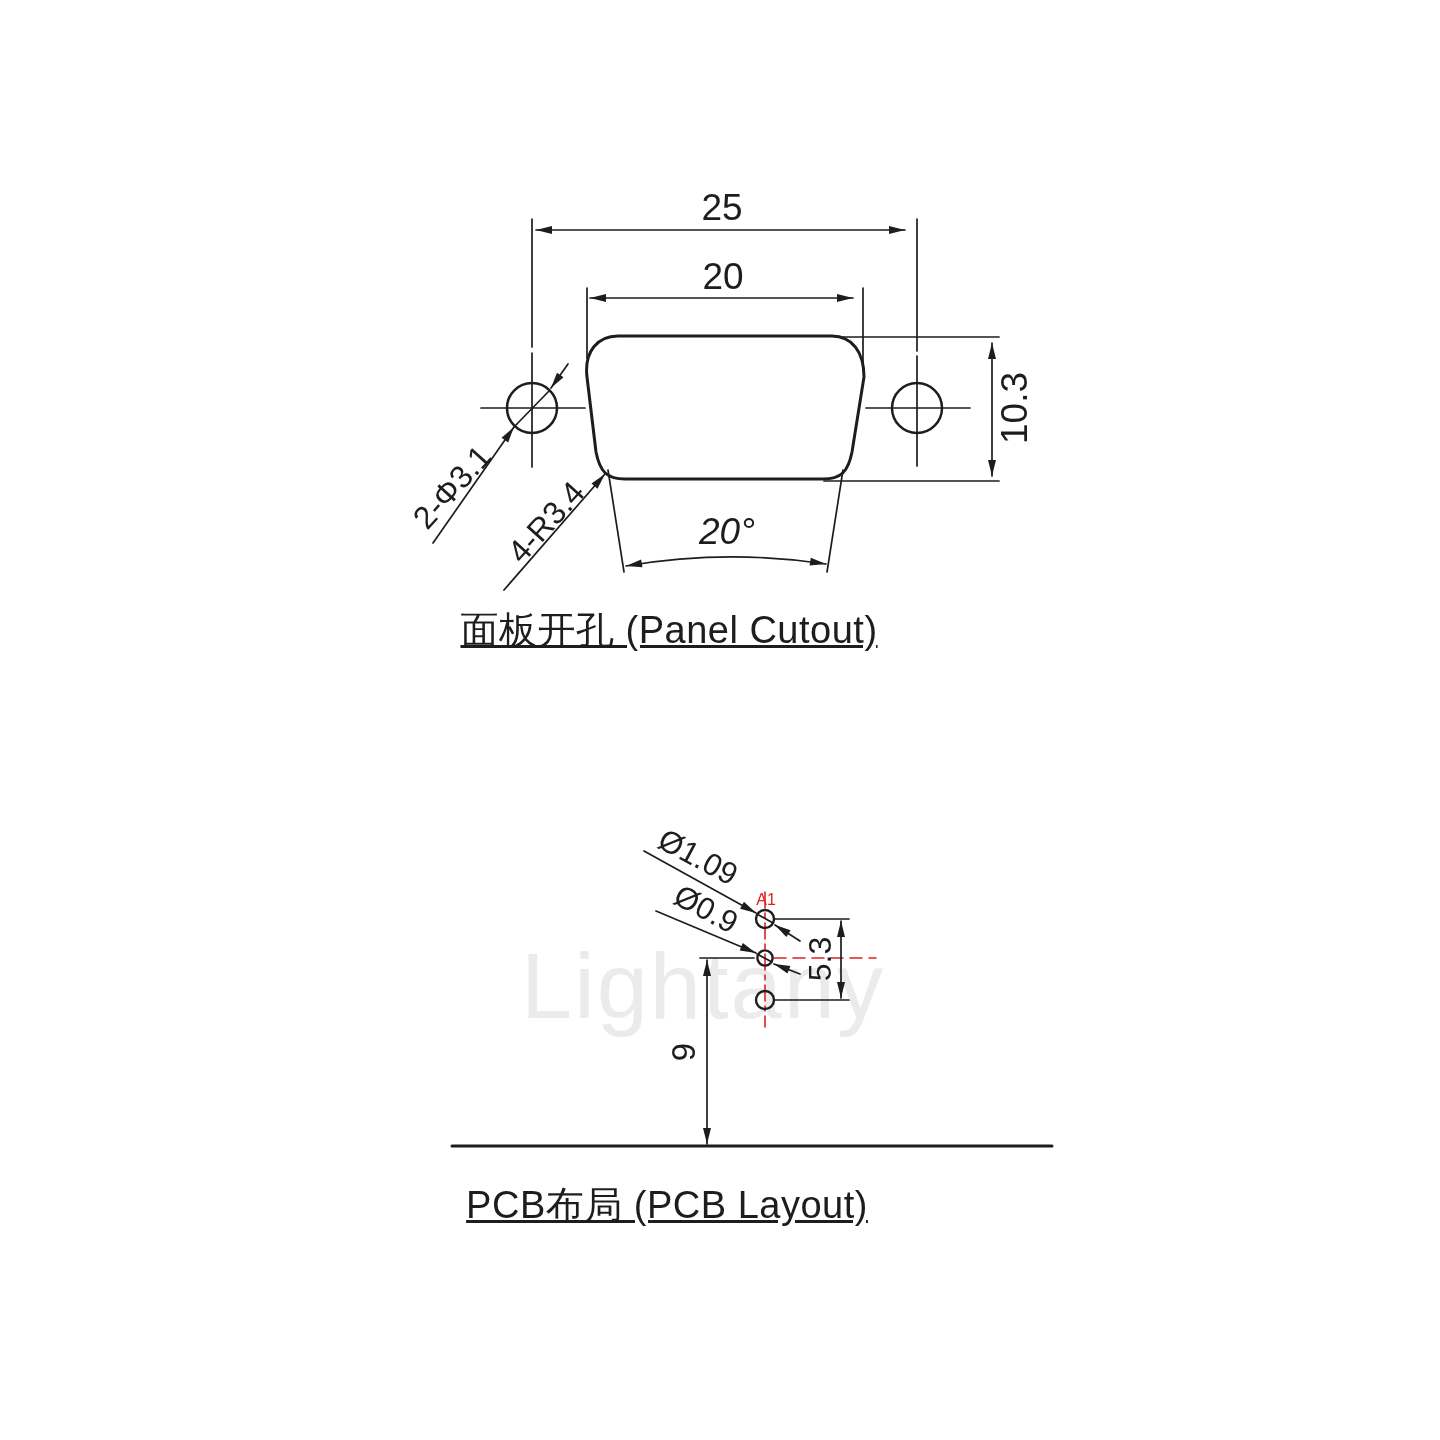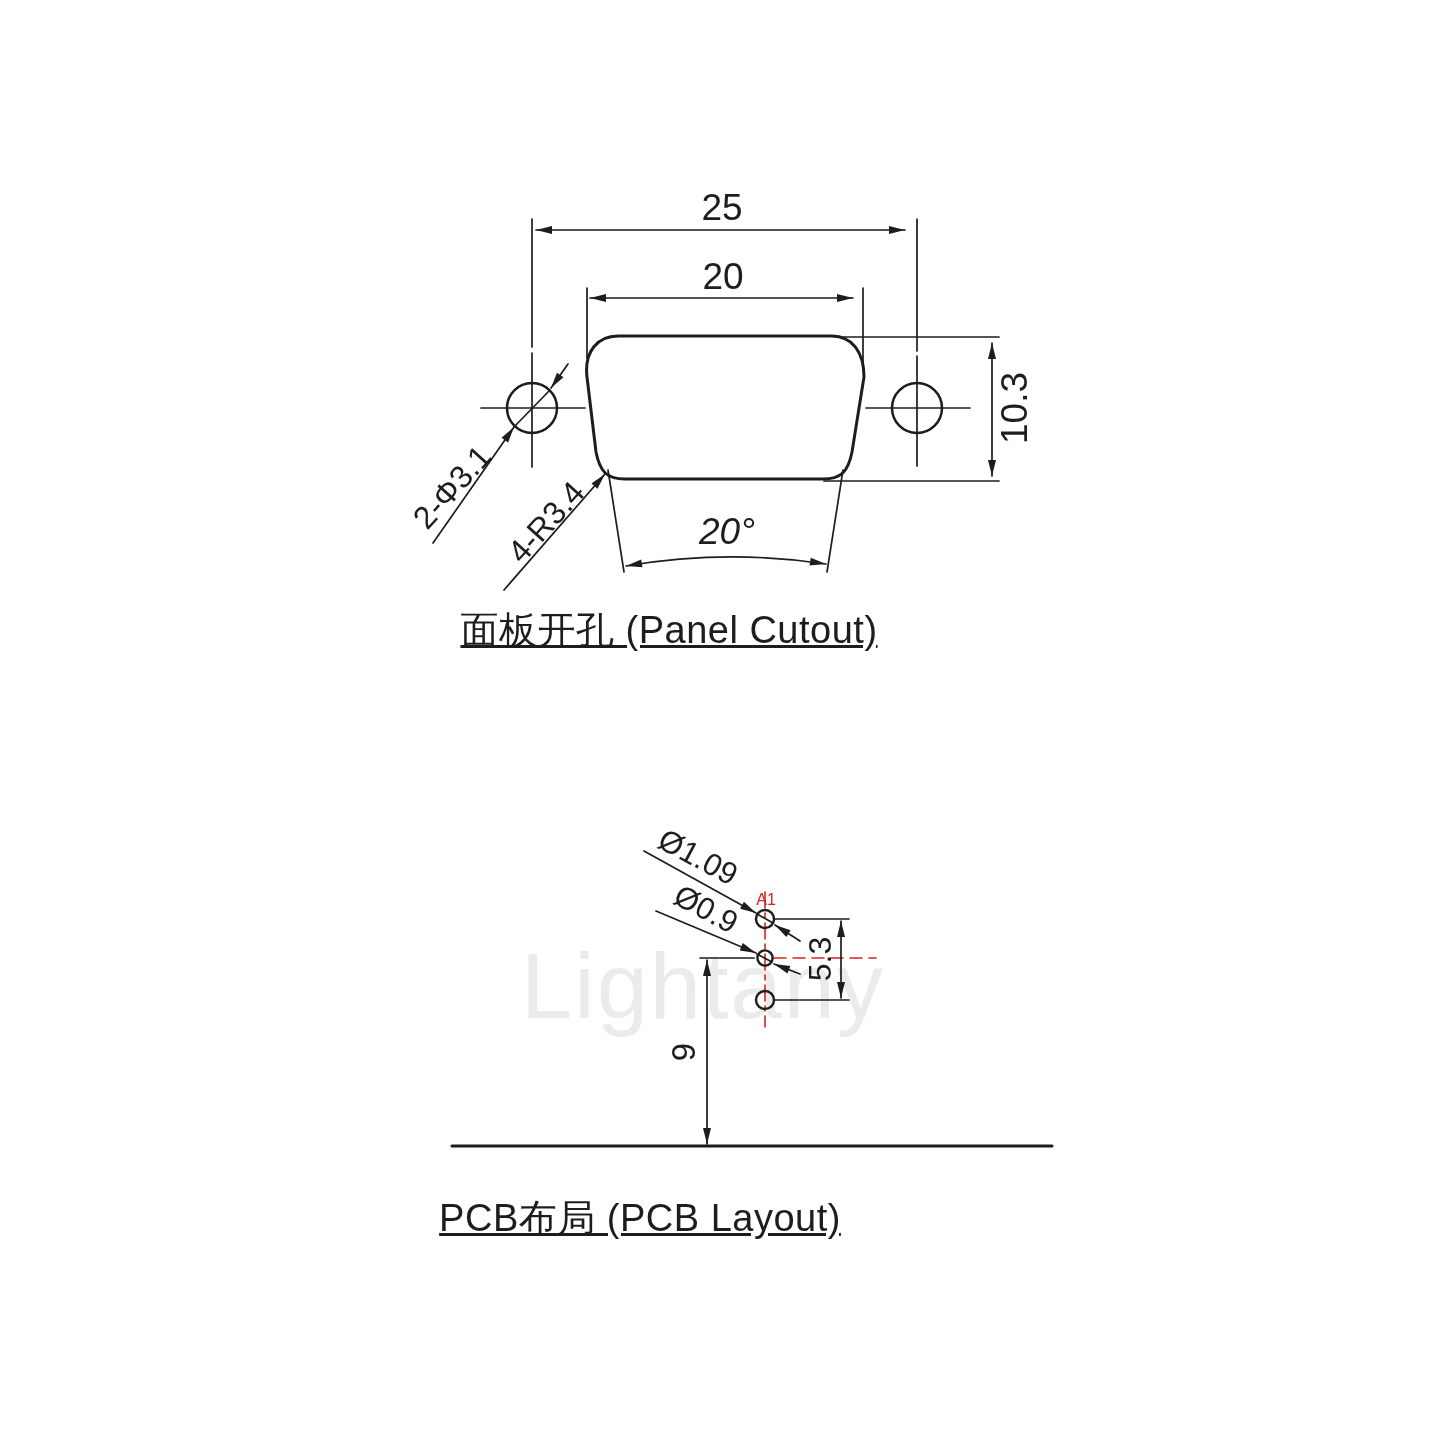--- a/index.html
+++ b/index.html
@@ -146,15 +146,15 @@
   <div class="lbl leader-txt rot28" style="left:698px;top:857px;">Ø1.09</div>
 
   <div class="lbl leader-txt rot28" style="left:706px;top:909px;">Ø0.9</div>
 
   <div class="lbl red" style="left:766px;top:900px;font-size:16px;font-weight:normal;">A1</div>
 
   <div class="lbl dim-sm rot90" style="left:820px;top:959px;">5.3</div>
 
   <div class="lbl dim-sm rot90" style="left:683px;top:1052px;font-size:33px;">9</div>
 
-  <div class="lbl title" style="left:640px;top:1205px;margin-top:13px;">PCB布局 (PCB Layout)</div>
+  <div class="lbl title" style="left:667px;top:1205px;">PCB布局 (PCB Layout)</div>
 
 </div>
 
 </body></html>

